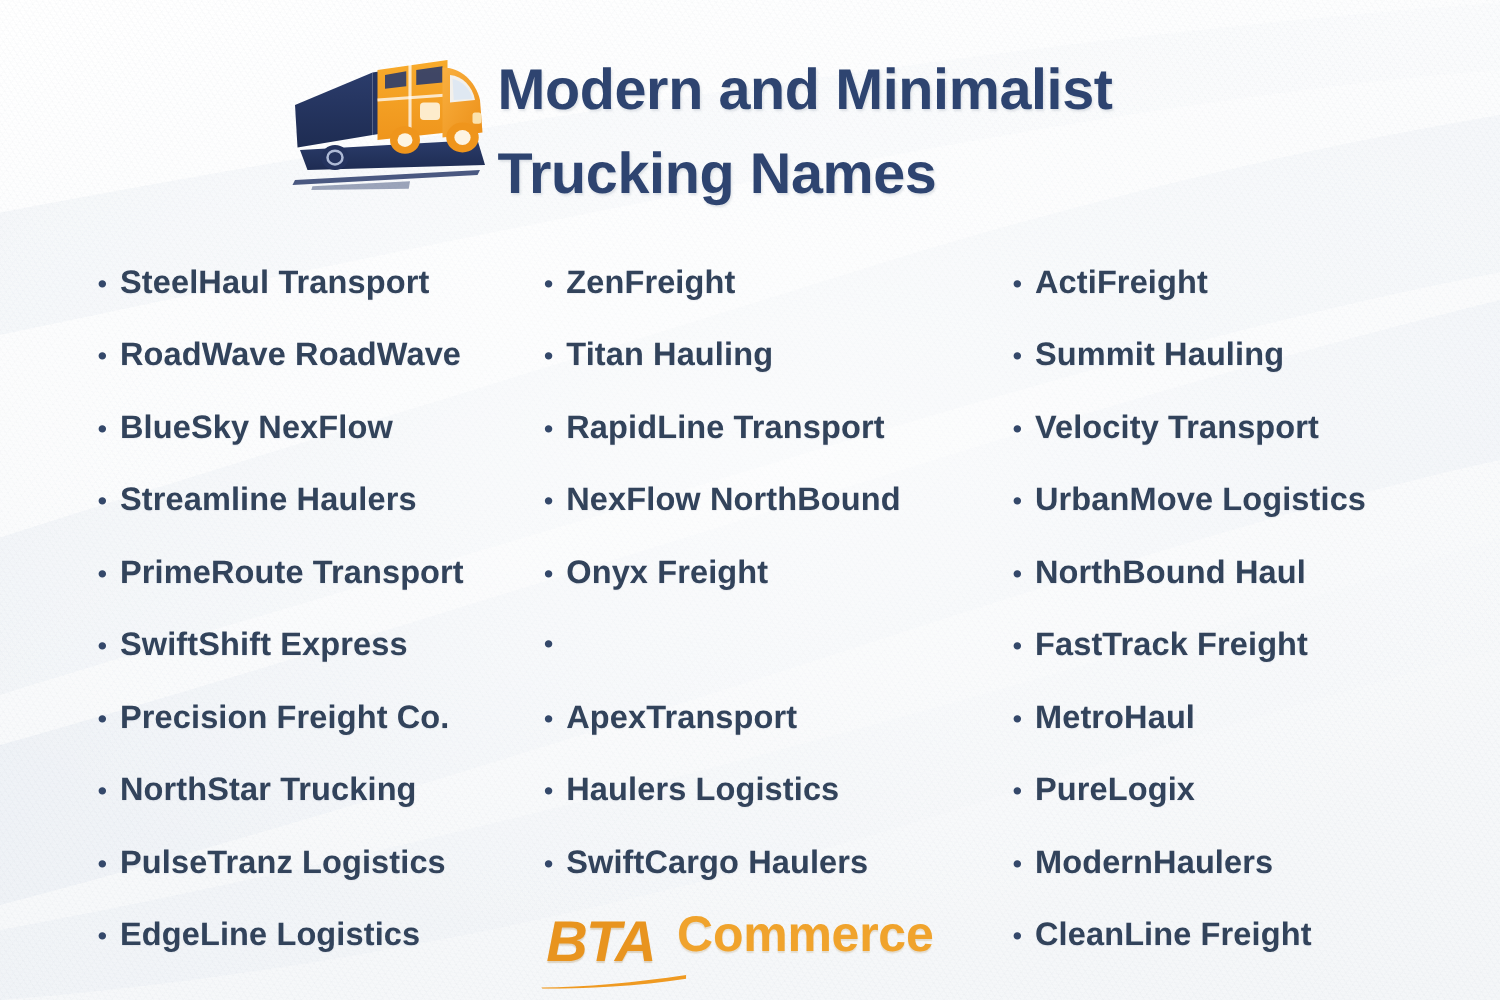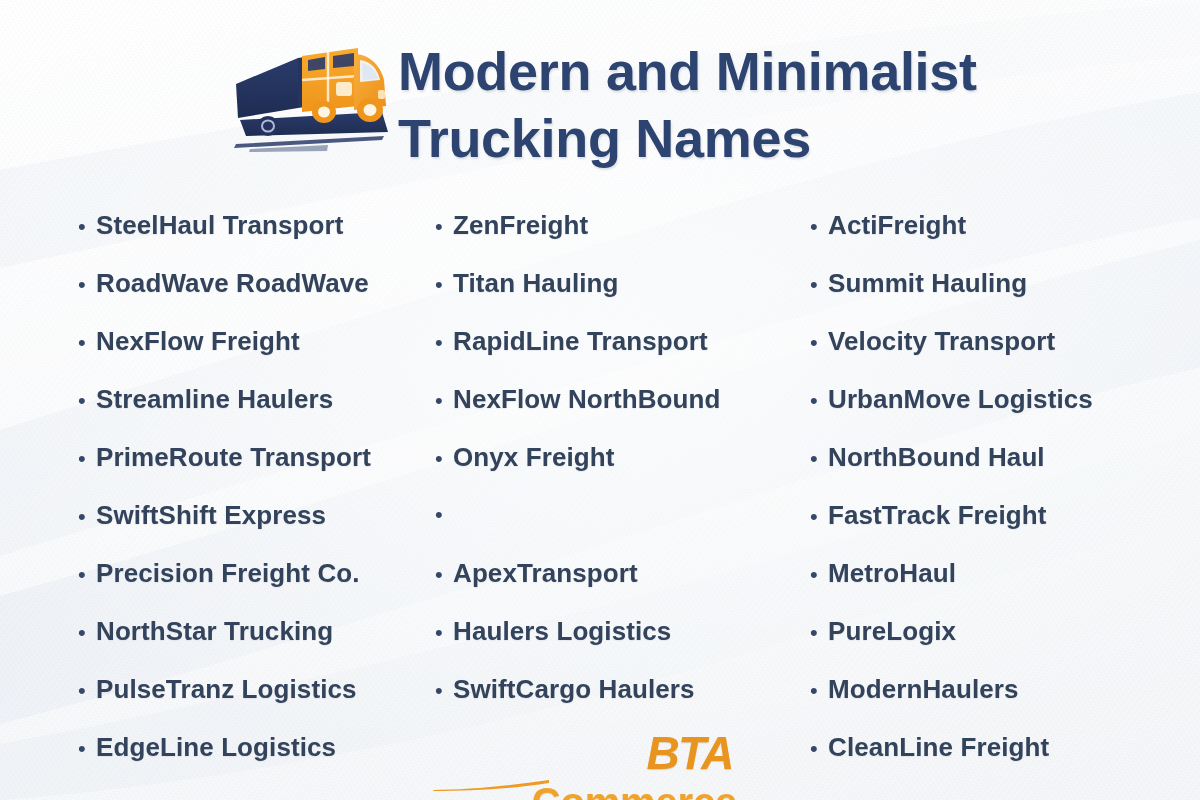--- a/index.html
+++ b/index.html
@@ -54,21 +54,21 @@
   .header{
     position:absolute; left:0; top:0; width:1200px; height:180px;
   }
   .logo-truck{
     position:absolute; left:232px; top:36px; width:168px; height:116px;
   }
   .title-block{
     position:absolute; left:398px; top:38px; width:700px;
   }
   .title-line{
-    font-size:54px;
+    font-size:46px;
     font-weight:700;
     letter-spacing:-0.3px;
     color:#2e4470;
     line-height:67px;
     text-shadow:1px 2px 2px rgba(120,130,150,.22);
     white-space:nowrap;
   }
 
   
   .columns{
@@ -99,21 +99,21 @@
     font-weight:700;
     letter-spacing:.1px;
     text-shadow:0px 1px 1px rgba(150,158,172,.16);
   }
 
   
   .brand{
     position:absolute;
     left:437px; top:726px;
     width:300px; height:62px;
-    display:flex; align-items:flex-end;flex-direction:column;
+    display:flex; align-items:flex-start;
   }
   .brand-bta{
     position:relative;
     font-size:46px;
     font-weight:700;
     font-style:italic;
     letter-spacing:-1.5px;
     color:#e8941f;
     text-shadow:0px 1px 1px rgba(160,120,50,.28);
     padding-right:4px;
@@ -227,21 +227,21 @@
       <div class="item">
           <span class="bullet">•</span>
           <span class="item-label">SteelHaul Transport</span>
         </div>
       <div class="item">
           <span class="bullet">•</span>
           <span class="item-label">RoadWave RoadWave</span>
         </div>
       <div class="item">
           <span class="bullet">•</span>
-          <span class="item-label">NexFlow Freight</span>
+          <span class="item-label">BlueSky NexFlow</span>
         </div>
       <div class="item">
           <span class="bullet">•</span>
           <span class="item-label">Streamline Haulers</span>
         </div>
       <div class="item">
           <span class="bullet">•</span>
           <span class="item-label">PrimeRoute Transport</span>
         </div>
       <div class="item">

